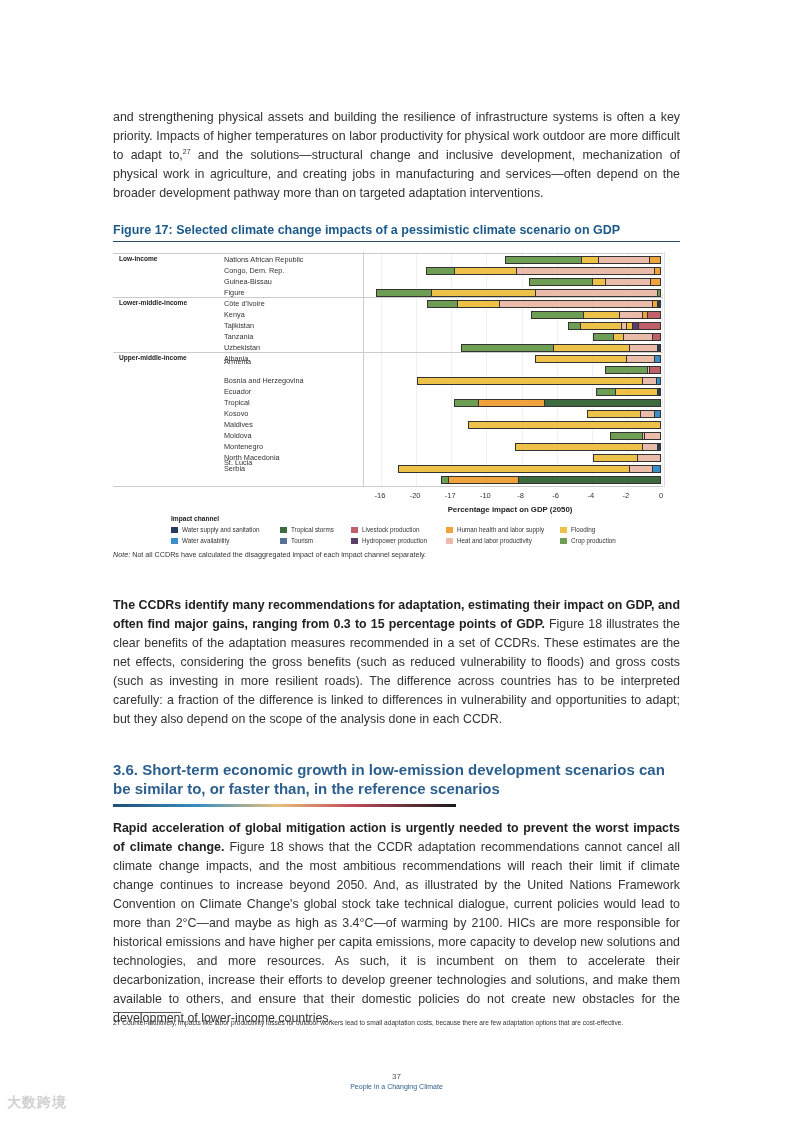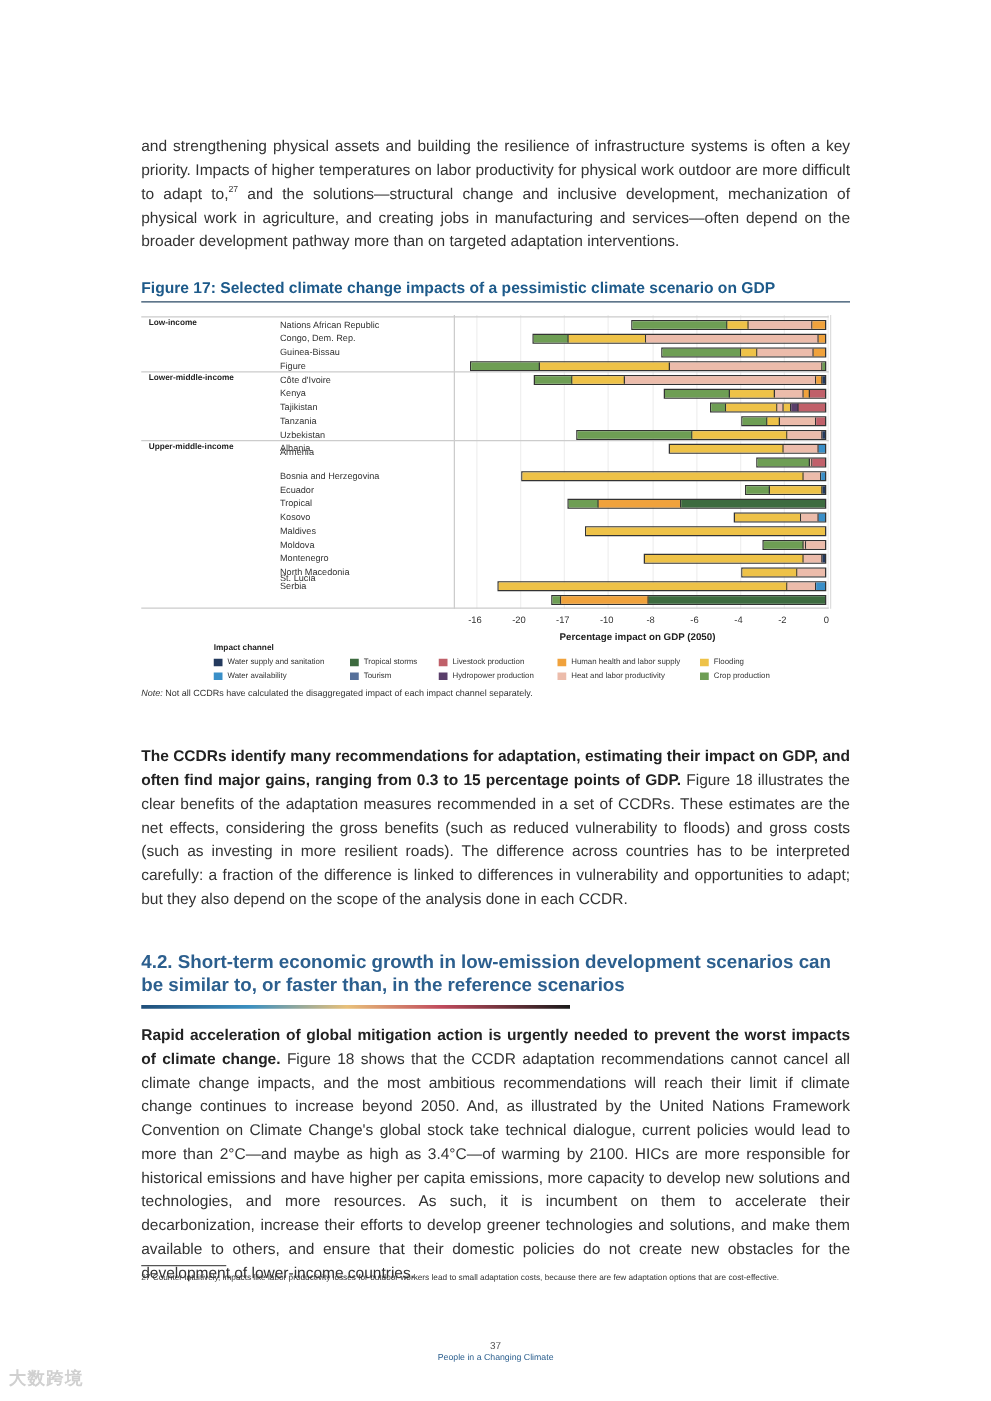--- a/index.html
+++ b/index.html
@@ -253,21 +253,21 @@
     <div class="legend-item" style="left: 560px; top: 537px;">
       <span class="sw" style="background: rgb(110, 158, 84);"></span>
       <span>Crop production</span>
     </div>
   </div>
 
 <div class="note"><i>Note:</i><span> Not all CCDRs have calculated the disaggregated impact of each impact channel separately.</span></div>
 
 <div id="p2" class="para"><b>The CCDRs identify many recommendations for adaptation, estimating their impact on GDP, and often find major gains, ranging from 0.3 to 15 percentage points of GDP.</b><span> Figure 18 illustrates the clear benefits of the adaptation measures recommended in a set of CCDRs. These estimates are the net effects, considering the gross benefits (such as reduced vulnerability to floods) and gross costs (such as investing in more resilient roads). The difference across countries has to be interpreted carefully: a fraction of the difference is linked to differences in vulnerability and opportunities to adapt; but they also depend on the scope of the analysis done in each CCDR.</span></div>
 
-<div class="section-title">4.2. Short-term economic growth in low-emission development scenarios can be similar to, or faster than, in the reference scenarios</div>
+<div class="section-title">3.6. Short-term economic growth in low-emission development scenarios can be similar to, or faster than, in the reference scenarios</div>
 <div class="section-rule"></div>
 
 <div id="p3" class="para"><b>Rapid acceleration of global mitigation action is urgently needed to prevent the worst impacts of climate change.</b><span> Figure 18 shows that the CCDR adaptation recommendations cannot cancel all climate change impacts, and the most ambitious recommendations will reach their limit if climate change continues to increase beyond 2050. And, as illustrated by the United Nations Framework Convention on Climate Change's global stock take technical dialogue, current policies would lead to more than 2°C—and maybe as high as 3.4°C—of warming by 2100.   HICs are more responsible for historical emissions and have higher per capita emissions, more capacity to develop new solutions and technologies, and more resources. As such, it is incumbent on them to accelerate their decarbonization, increase their efforts to develop greener technologies and solutions, and make them available to others, and ensure that their domestic policies do not create new obstacles for the development of lower-income countries.</span></div>
 
 <div class="fn-rule"></div>
 <div class="footnote">27 Counter-intuitively, impacts like labor productivity losses for outdoor workers lead to small adaptation costs, because there are few adaptation options that are cost-effective.</div>
 
 <div class="page-num">37</div>
 <div class="page-sub">People in a Changing Climate</div>
 <div class="watermark">大数跨境</div>

